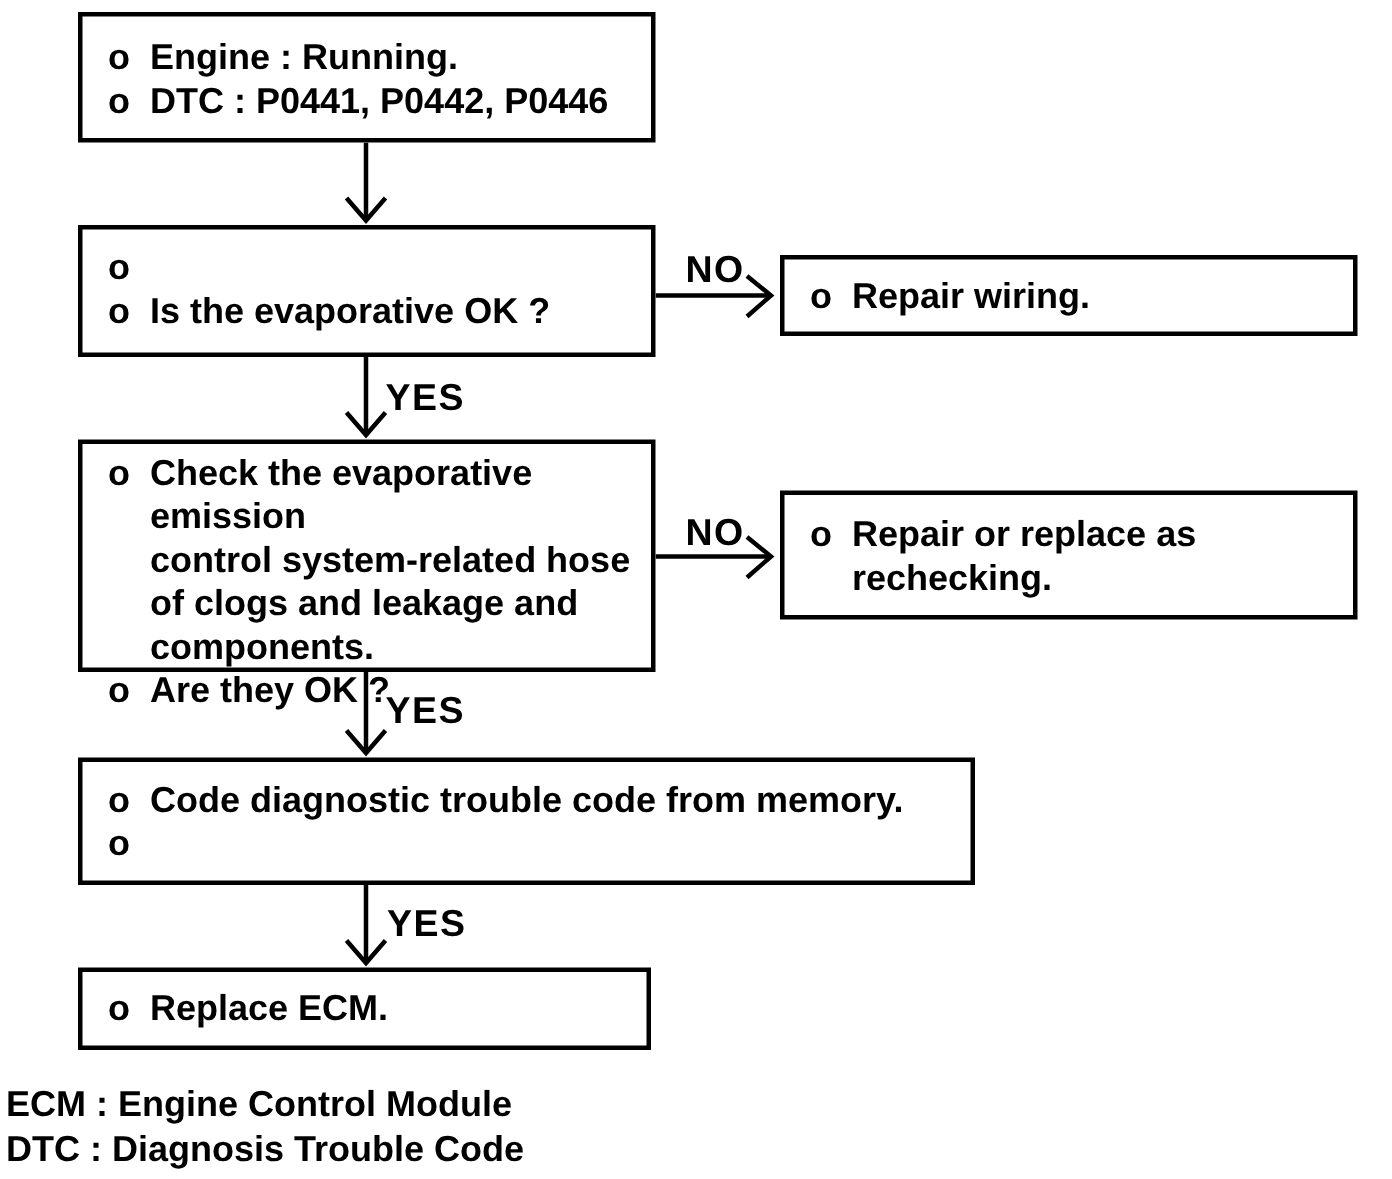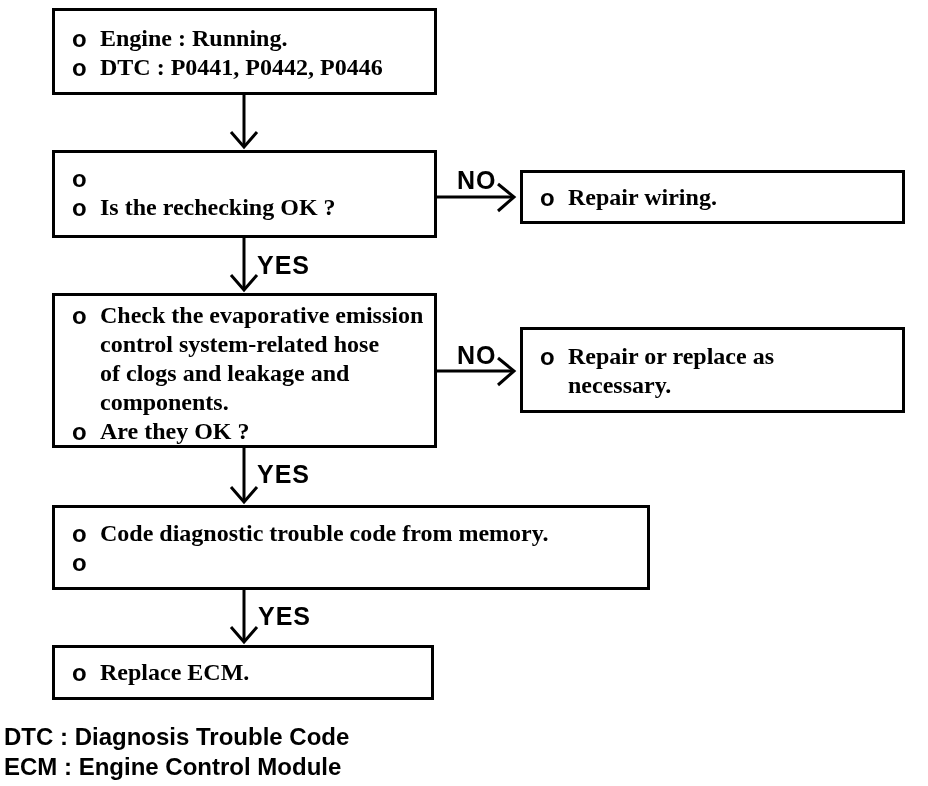--- a/index.html
+++ b/index.html
@@ -25,21 +25,21 @@
     font-size: 24px;
     line-height: 29px;
   }
   .item { display: flex; }
   .bullet {
     flex: none;
     width: 45px;
     padding-left: 17px;
     box-sizing: border-box;
   }
-  .text { white-space: pre-line; font-family: Liberation Serif, serif; }
+  .text { white-space: pre-line; }
 
   
   #node-start          { left: 52px;  top: 8px;   width: 385px; height: 87px;  padding-top: 13px; }
   #node-check-wiring   { left: 52px;  top: 150px; width: 385px; height: 88px;  padding-top: 11px; }
   #node-repair-wiring  { left: 520px; top: 170px; width: 385px; height: 54px;  padding-top: 10px; }
   #node-check-evap     { left: 52px;  top: 293px; width: 385px; height: 155px; padding-top: 5px; }
   #node-repair-replace { left: 520px; top: 327px; width: 385px; height: 86px;  padding-top: 12px; }
   #node-erase-code     { left: 52px;  top: 505px; width: 598px; height: 85px;  padding-top: 11px; }
   #node-replace-ecm    { left: 52px;  top: 645px; width: 382px; height: 55px;  padding-top: 10px; }
 
@@ -118,21 +118,21 @@
       <span class="text">DTC : P0441, P0442, P0446</span>
     </div>
   </div>
 
   <div class="node" id="node-check-wiring">
     <div class="item">
       <span class="bullet">o</span>
     </div>
     <div class="item">
       <span class="bullet">o</span>
-      <span class="text">Is the rechecking OK ?</span>
+      <span class="text">Is the evaporative OK ?</span>
     </div>
   </div>
 
   <div class="node" id="node-repair-wiring">
     <div class="item">
       <span class="bullet">o</span>
       <span class="text">Repair wiring.</span>
     </div>
   </div>
 
@@ -147,21 +147,21 @@
     <div class="item">
       <span class="bullet">o</span>
       <span class="text">Are they OK ?</span>
     </div>
   </div>
 
   <div class="node" id="node-repair-replace">
     <div class="item">
       <span class="bullet">o</span>
       <span class="text">Repair or replace as
-necessary.</span>
+rechecking.</span>
     </div>
   </div>
 
   <div class="node" id="node-erase-code">
     <div class="item">
       <span class="bullet">o</span>
       <span class="text">Code diagnostic trouble code from memory.</span>
     </div>
     <div class="item">
       <span class="bullet">o</span>
@@ -175,17 +175,17 @@
     </div>
   </div>
 
   <div class="edge-label" id="label-no-1">NO</div>
   <div class="edge-label" id="label-yes-1">YES</div>
   <div class="edge-label" id="label-no-2">NO</div>
   <div class="edge-label" id="label-yes-2">YES</div>
   <div class="edge-label" id="label-yes-3">YES</div>
 
   <div class="legend">
+    <div>ECM : Engine Control Module</div>
     <div>DTC : Diagnosis Trouble Code</div>
-    <div>ECM : Engine Control Module</div>
   </div>
 
 </div>
 
 </body></html>

